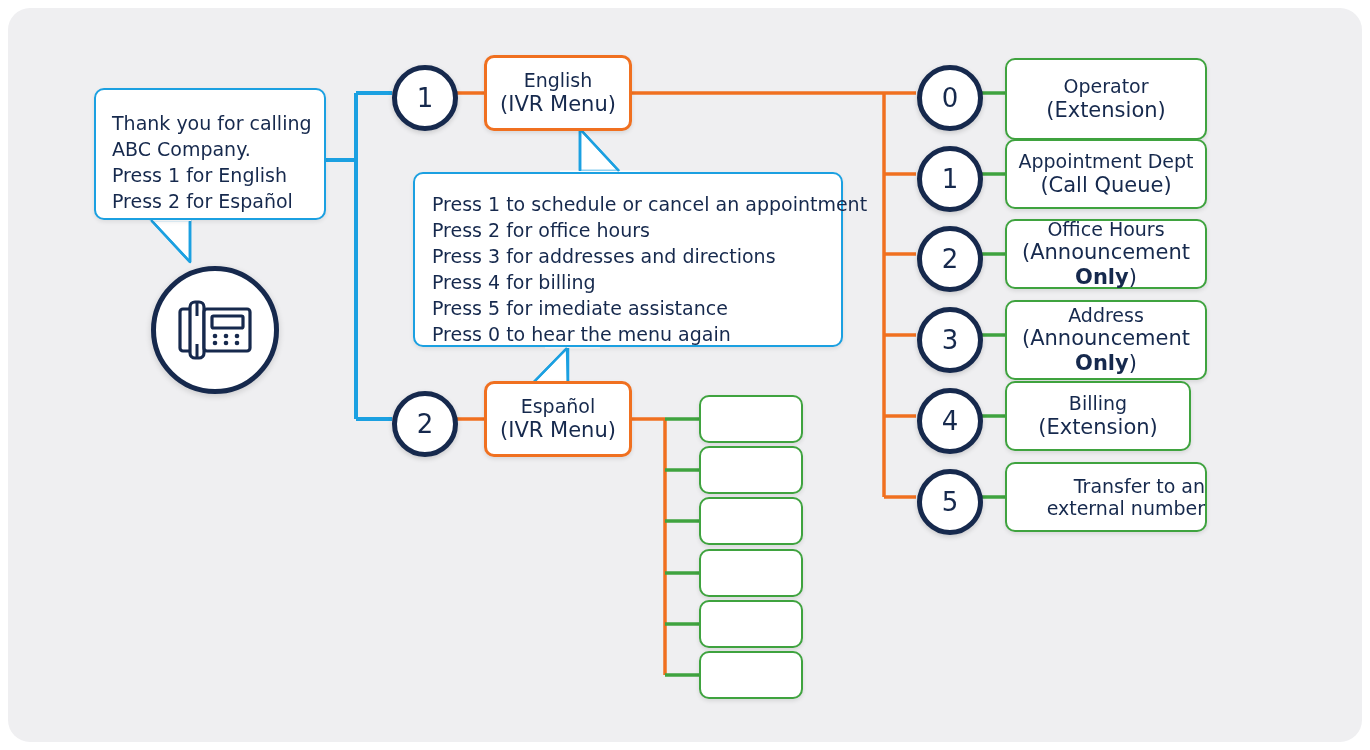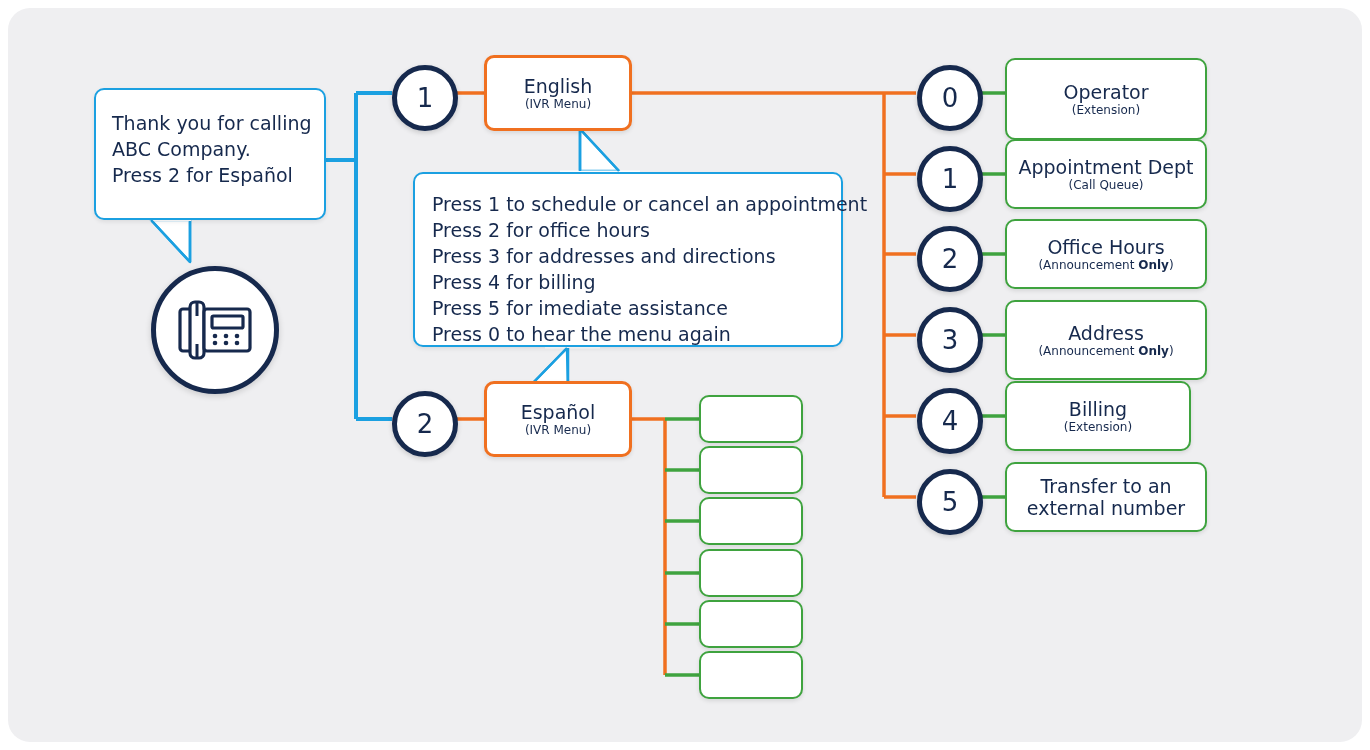--- a/index.html
+++ b/index.html
@@ -13,21 +13,21 @@
         display:flex;flex-direction:column;align-items:center;
         justify-content:center;text-align:center;color:#16294d;
         line-height:1.18;}
   .ivr-box{border:3px solid #f07020;border-radius:10px;
            box-shadow:0 2px 4px rgba(0,0,0,.10);}
   .dest-box{border:2.5px solid #3fa33f;border-radius:10px;
             box-shadow:0 2px 4px rgba(0,0,0,.10);}
   .empty-box{border:2.5px solid #3fa33f;border-radius:10px;
              box-shadow:0 2px 4px rgba(0,0,0,.10);}
   .n-title{font-size:19px;}
-  .n-sub{font-size:12px;}
+  .n-sub{font-size:21px;}
   .n-sub b{font-weight:700;}
   .bubble{position:absolute;box-sizing:border-box;background:#ffffff;
           border:2.5px solid #1ba0e1;border-radius:10px;color:#16294d;
           box-shadow:0 2px 4px rgba(0,0,0,.08);}
   .bubble p{margin:0;font-size:19px;line-height:1.37;white-space:nowrap;}
   .circle{position:absolute;width:56px;height:56px;border-radius:50%;
           background:#ffffff;border:5px solid #16294d;
           display:flex;align-items:center;justify-content:center;
           font-size:26px;color:#16294d;
           box-shadow:0 2px 5px rgba(0,0,0,.16);}
@@ -100,20 +100,21 @@
       <path d="M665 521 H700"></path>
       <path d="M665 573 H700"></path>
       <path d="M665 624 H700"></path>
       <path d="M665 675 H700"></path>
     </g>
   </svg>
 
   <div class="bubble" style="left:94px;top:88px;width:232px;height:132px;padding:20px 0 0 16px;">
     <p>Thank you for calling</p>
     <p>ABC Company.</p>
+    <p>Press 1 for English</p>
     <p>Press 2 for Español</p>
   </div>
 
   <div class="phone-ring">
     <svg width="74" height="62" viewBox="0 0 74 62" fill="none" stroke="#16294d" stroke-width="3.2" stroke-linejoin="round">
       <rect x="2" y="10" width="12" height="42" rx="3"></rect>
       <rect x="12" y="3" width="14" height="56" rx="5" fill="#ffffff"></rect>
       <path d="M19 3 V17 M19 45 V59" stroke-width="3"></path>
       <rect x="26" y="10" width="46" height="42" rx="3" fill="#ffffff"></rect>
       <rect x="34" y="17" width="31" height="12" rx="1.5"></rect>
@@ -200,21 +201,21 @@
   <div class="node dest-box" style="left:1005px;top:381px;width:186px;height:70px;">
     <div class="n-title">Billing</div>
     <div class="n-sub">
       <span>(Extension)</span><b></b><span></span>
     </div>
   </div>
 
   <div class="circle" style="left:917px;top:469px;">
     <span>5</span>
     </div>
-  <div class="node dest-box" style="left:1005px;top:462px;width:202px;height:70px;">
+  <div class="node dest-box" style="left:1005px;top:462px;width:202px;height:70px;align-items:flex-end;">
     <div class="n-title">Transfer to an</div>
     <div class="n-title">external number</div>
   </div>
 
   <div class="node empty-box" style="left:699px;top:395px;width:104px;height:48px;">
     <div class="n-title"></div>
     </div>
   <div class="node empty-box" style="left:699px;top:446px;width:104px;height:48px;">
     <div class="n-title"></div>
     </div>

